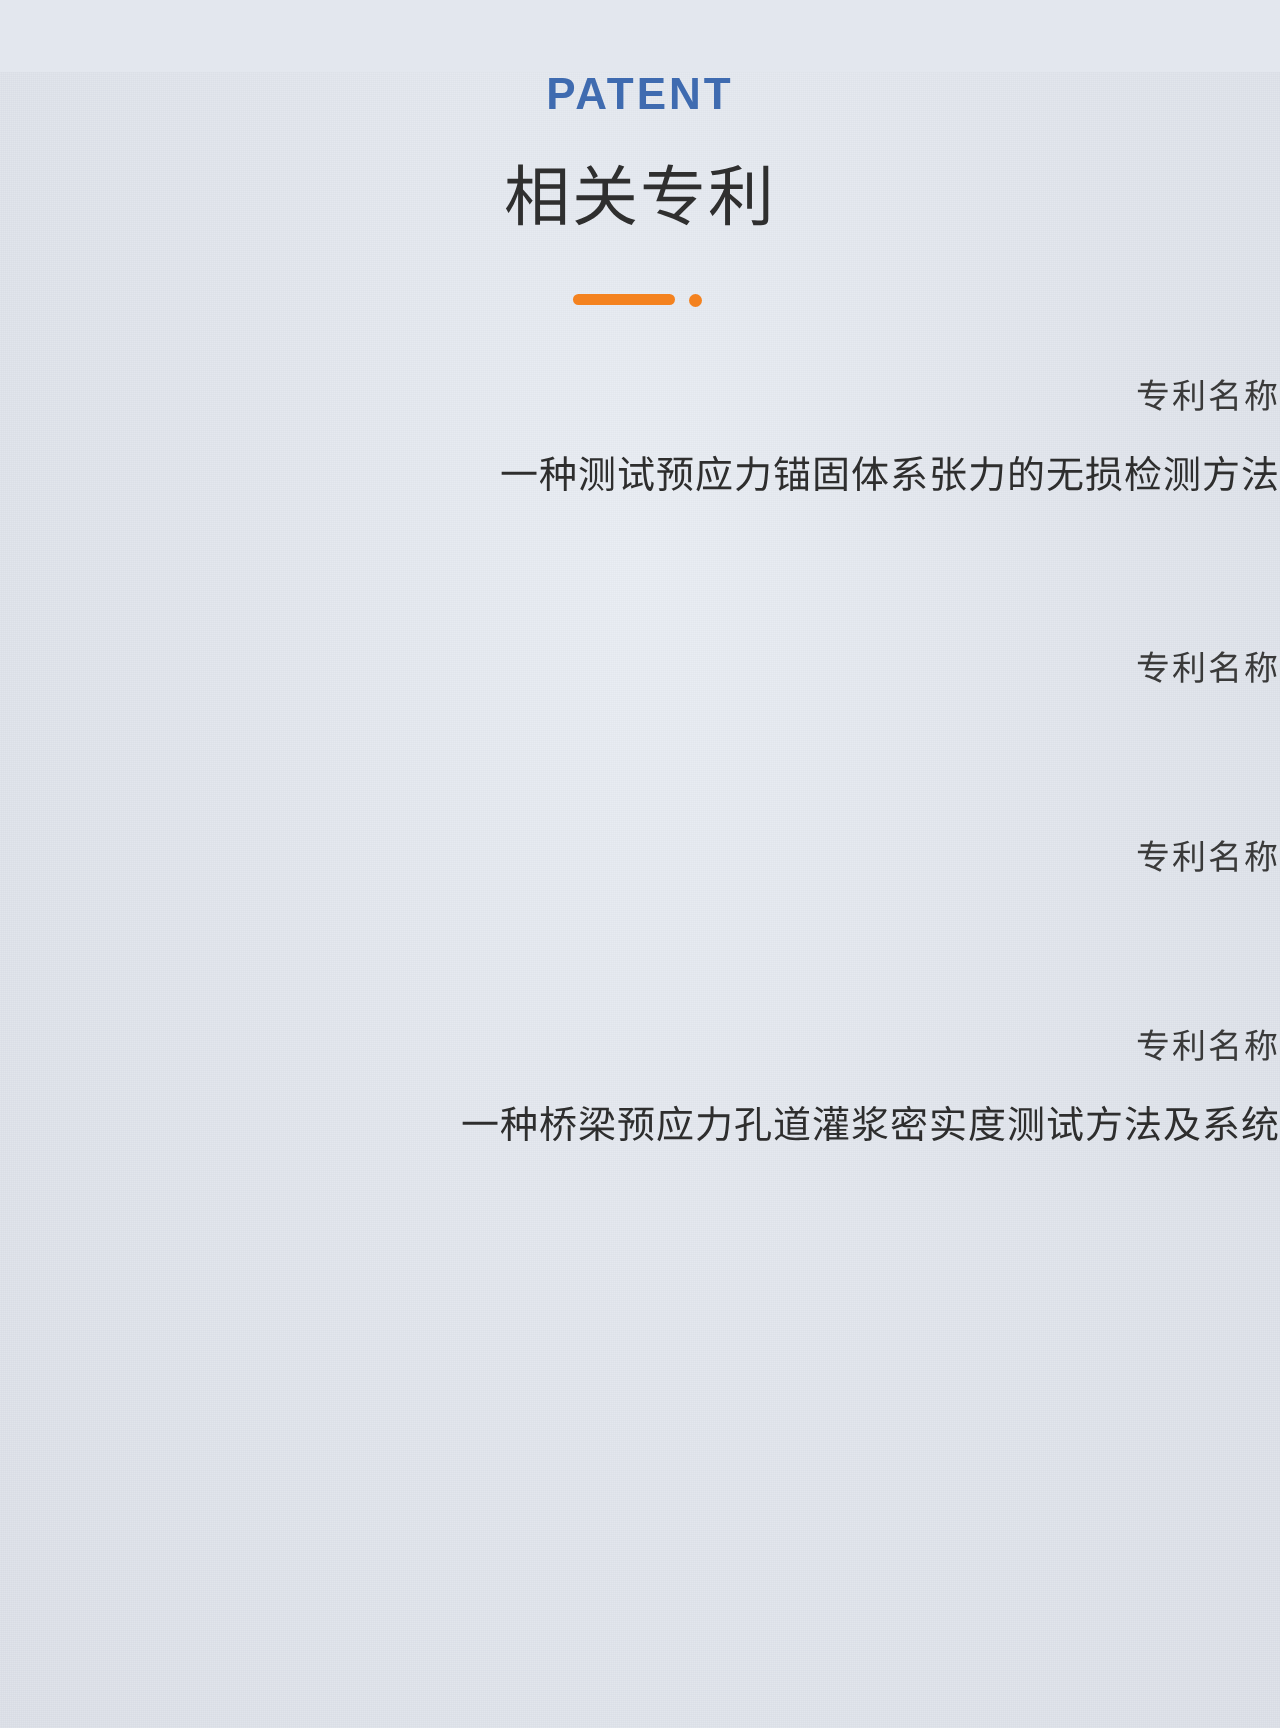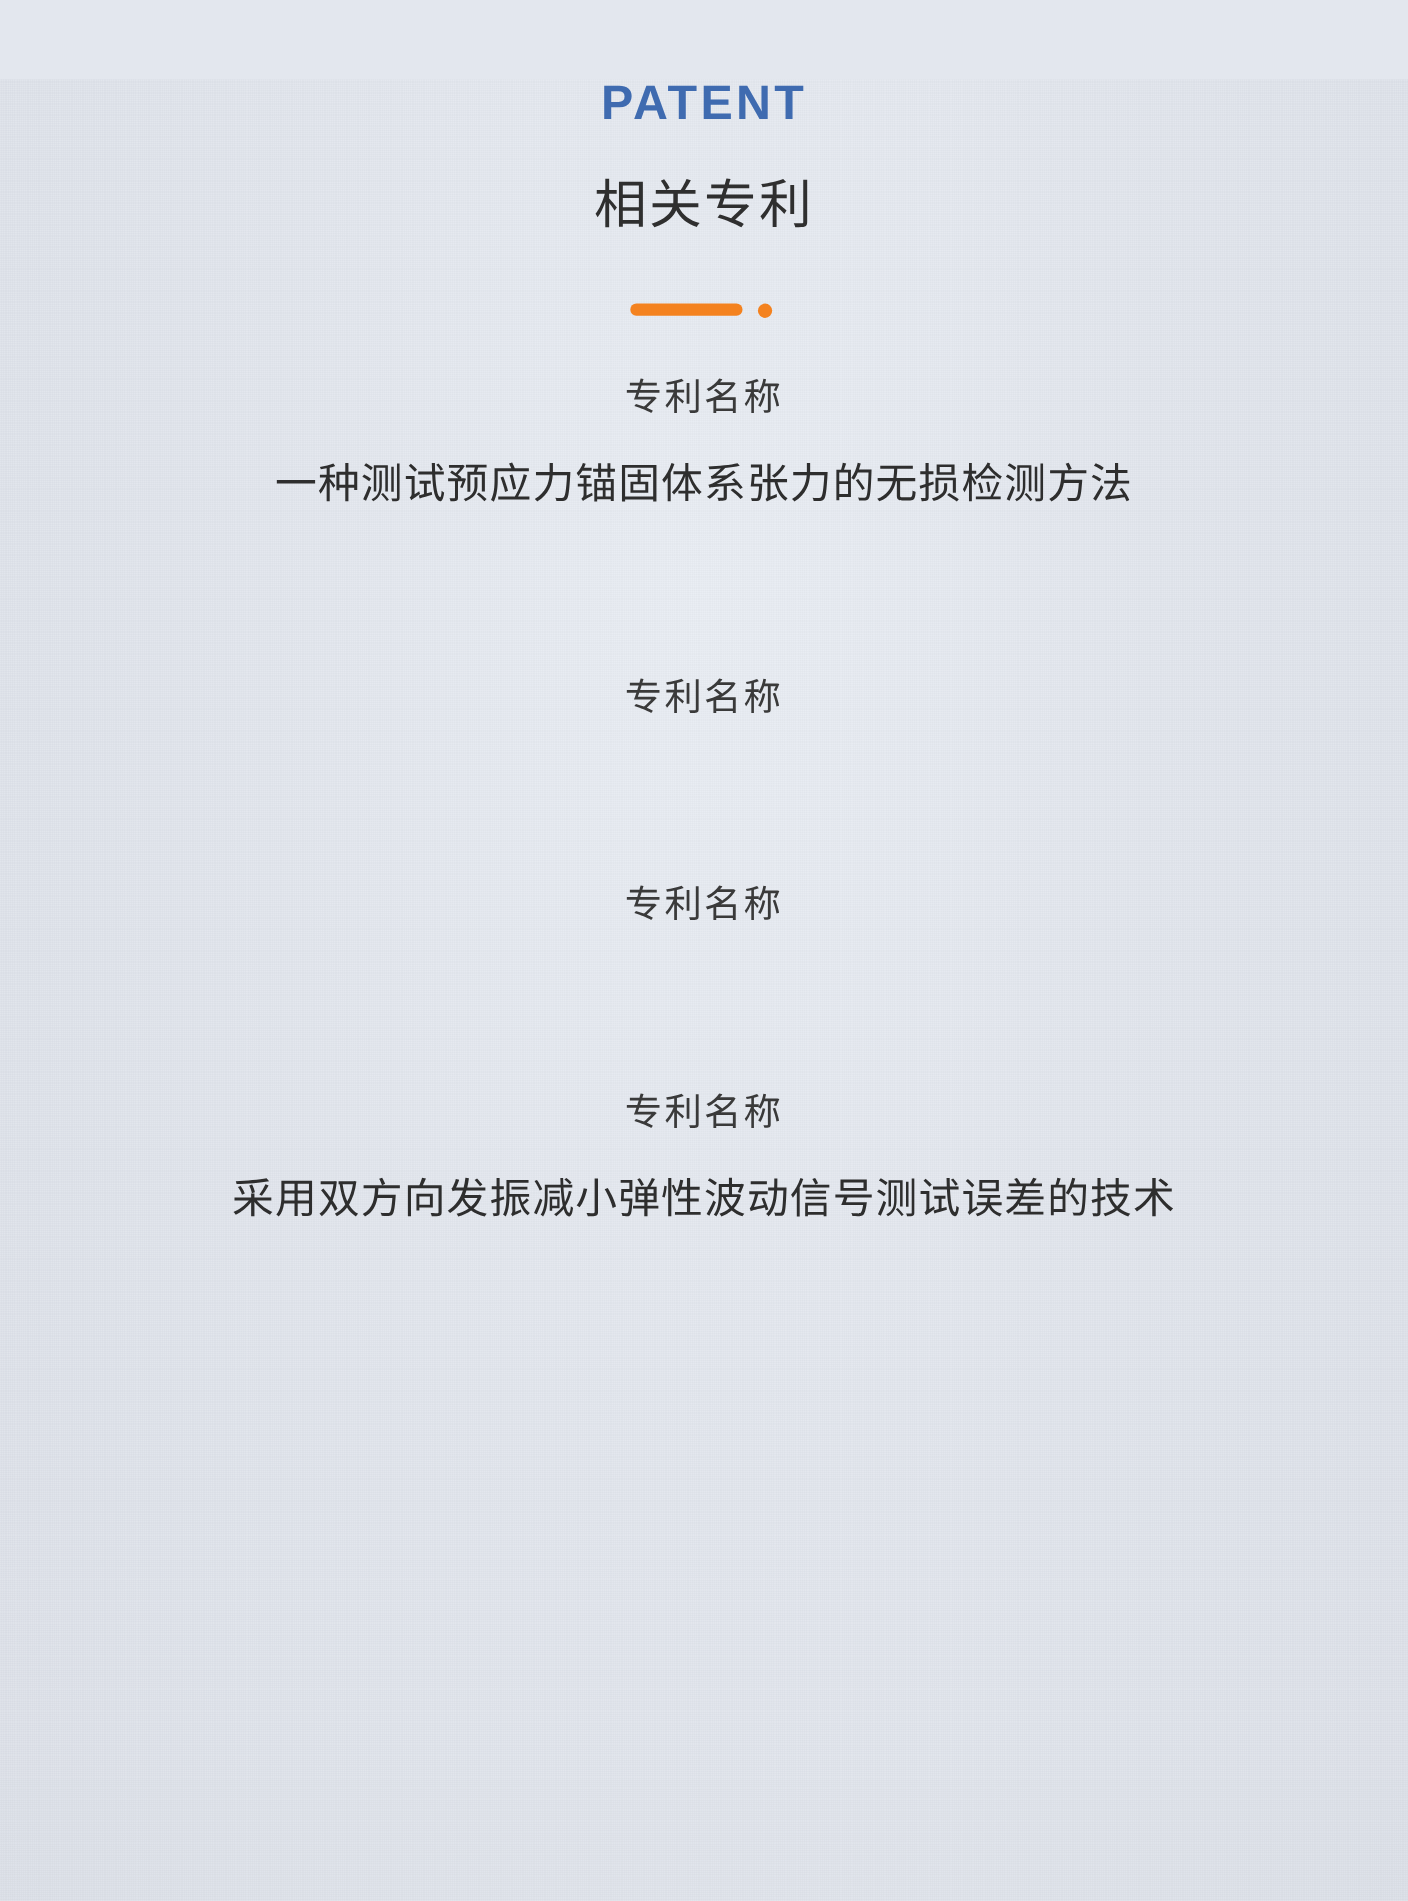--- a/index.html
+++ b/index.html
@@ -46,21 +46,21 @@
     margin-top: 72px;
     font-size: 44px;
     font-weight: bold;
     letter-spacing: 3px;
     color: #3f6bb0;
     line-height: 1;
   }
 
   .headline {
     margin-top: 48px;
-    font-size: 48px;
+    font-size: 66px;
     font-weight: 500;
     color: #2f2f2f;
     letter-spacing: 2px;
     line-height: 1;
   }
 
   .divider {
     margin: 62px auto 0 auto;
     width: 150px;
     height: 14px;
@@ -79,21 +79,22 @@
     position: absolute;
     left: 124px;
     top: 2px;
     width: 13px;
     height: 13px;
     border-radius: 50%;
     background: #f4821f;
   }
 
   .patent-list {
-    margin-top: 54px;
+    margin-top: 70px;
+    text-align: right;
   }
   .patent-item {
     margin-bottom: 148px;
   }
   .patent-item:last-child {
     margin-bottom: 0;
   }
   .patent-label {
     font-size: 34px;
     color: #3a3a3a;
@@ -133,18 +134,18 @@
       <div class="patent-item">
         <div class="patent-label">专利名称</div>
       </div>
 
       <div class="patent-item">
         <div class="patent-label">专利名称</div>
       </div>
 
       <div class="patent-item">
         <div class="patent-label">专利名称</div>
-        <div class="patent-title">采用双方向发振减小弹性波动信号测试误差的技术</div>
+        <div class="patent-title">一种桥梁预应力孔道灌浆密实度测试方法及系统</div>
       </div>
 
     </div>
   </div>
 </div>
 
 </body></html>

